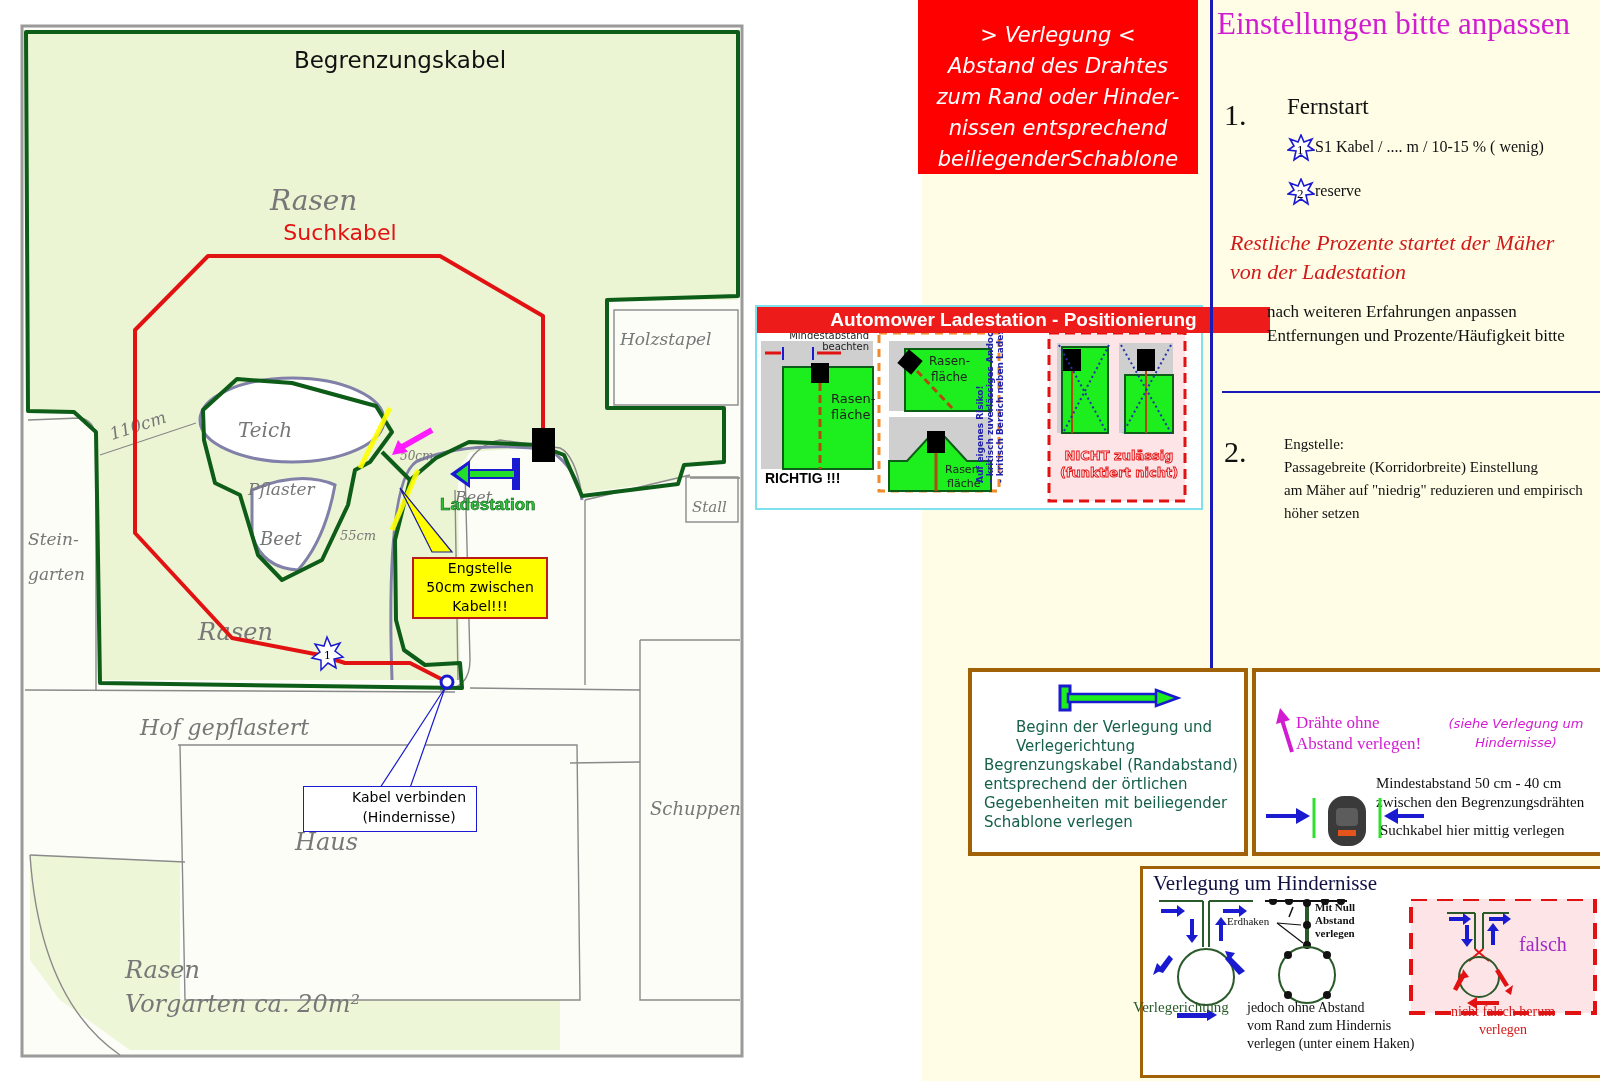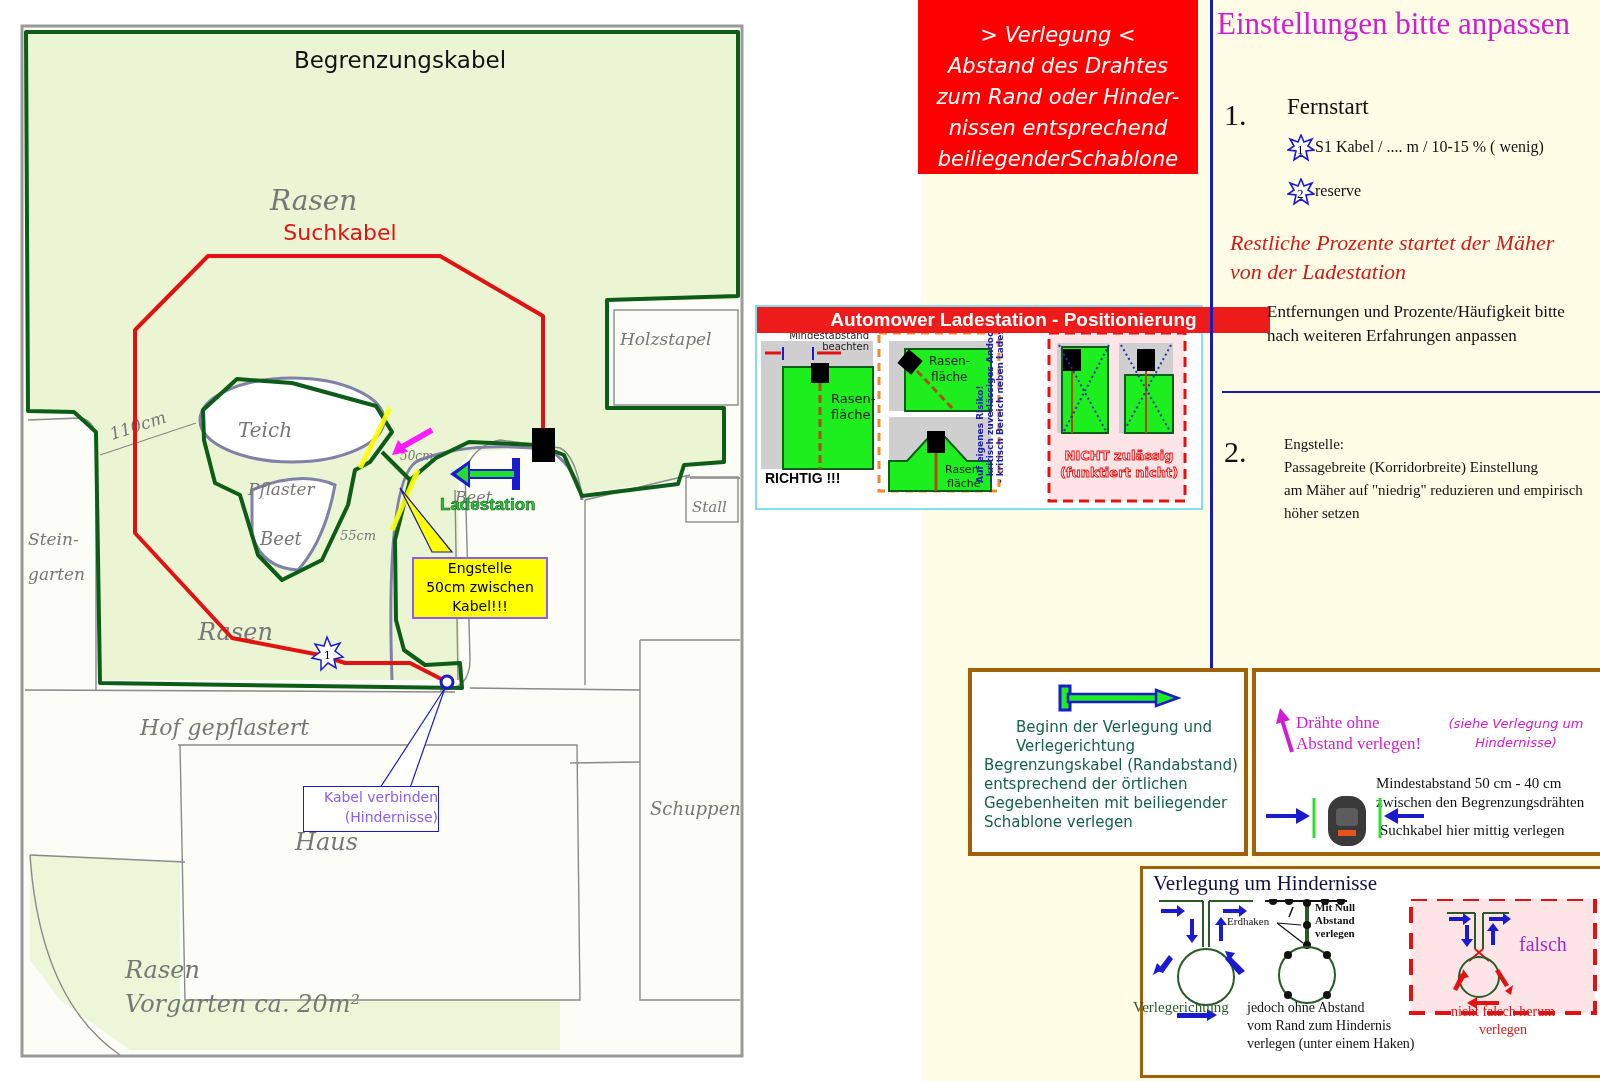--- a/index.html
+++ b/index.html
@@ -18,21 +18,21 @@
   .num { font-family:"Liberation Serif", serif; font-size:30px; color:#111; }
   .serif { font-family:"Liberation Serif", serif; color:#111; white-space:nowrap; }
   .red-it { font-family:"Liberation Serif", serif; font-style:italic; color:#d11a1a; font-size:22px; line-height:29px; }
   .star { display:inline-block; width:28px; height:28px; vertical-align:middle; }
   
   #pos-panel { left:755px; top:305px; width:448px; height:205px; background:#fff; border:2px solid #7fe0ee; box-sizing:border-box; }
   #pos-title { left:757px; top:307px; width:513px; height:26px; background:#ee1b1b; color:#fff; font-family:"Liberation Sans", sans-serif; font-weight:bold; font-size:19px; text-align:center; line-height:26px; }
   
   .cyanbox { border:4px solid #a16207; background:#fff; box-sizing:border-box; }
   .teal { color:#16604b; font-family:"DejaVu Sans", sans-serif; font-size:15px; line-height:19px; }
-  .callout { background:#ffff00; border:2px solid #8b5cf6; color:#000; font-family:"DejaVu Sans", sans-serif; font-size:14px; text-align:center; line-height:19px; }
+  .callout { background:#ffff00; border:2px solid #b91c1c; color:#000; font-family:"DejaVu Sans", sans-serif; font-size:14px; text-align:center; line-height:19px; }
 </style>
 </head>
 <body>
 
 <div id="cream" class="abs"></div>
 
 <svg id="sketch" class="abs" viewBox="0 0 760 1081" width="760" height="1081">
   <defs>
     <filter id="soft">
         <feGaussianBlur stdDeviation="0.4"></feGaussianBlur>
@@ -125,21 +125,21 @@
 
   <text x="400" y="68" text-anchor="middle" font-family="DejaVu Sans, sans-serif" font-size="23" fill="#111">Begrenzungskabel</text>
   <text x="340" y="240" text-anchor="middle" font-family="DejaVu Sans, sans-serif" font-size="22" fill="#e31212">Suchkabel</text>
 </svg>
 
 <div class="abs callout" style="left:412px;top:557px;width:132px;height:58px;">
   <div>Engstelle</div>
   <div>50cm zwischen</div>
   <div>Kabel!!!</div>
 </div>
-<div class="abs" style="left:303px;top:786px;width:134px;height:44px;background:#fff;border:1.5px solid #1a1ad0;color:#8b5cf6;font-family:'DejaVu Sans',sans-serif;font-size:14px;line-height:20px;text-align:right;">
+<div class="abs" style="left:303px;top:786px;width:134px;height:44px;background:#fff;border:1.5px solid #1a1ad0;color:#000000;font-family:'DejaVu Sans',sans-serif;font-size:14px;line-height:20px;text-align:center;padding-left:38px;">
   <div>Kabel verbinden</div>
   <div>(Hindernisse)</div>
 </div>
 
 <div id="verlegung-box" class="abs">
   <div>&gt; Verlegung &lt;</div>
   <div>Abstand des Drahtes</div>
   <div>zum Rand oder Hinder-</div>
   <div>nissen entsprechend</div>
   <div>beiliegenderSchablone</div>
@@ -221,22 +221,22 @@
   <svg class="star" viewBox="0 0 28 28">
       <polygon points="14,1 17,8 25,5 21,12 27,16 19,17 21,26 14,21 7,26 9,17 1,16 7,12 3,5 11,8" fill="#fff" stroke="#1a1ad0" stroke-width="1.6"></polygon>
       <text x="10" y="20" font-size="13" font-family="Liberation Serif, serif" fill="#000">2</text>
     </svg><span>reserve</span>
 </div>
 <div class="abs red-it" style="left:1230px;top:228px;">
   <div>Restliche Prozente  startet der Mäher</div>
   <div>von der Ladestation</div>
 </div>
 <div class="abs serif" style="left:1267px;top:300px;font-size:17px;line-height:24px;">
+  <div>nach weiteren Erfahrungen anpassen</div>
   <div>Entfernungen und Prozente/Häufigkeit bitte</div>
-  <div>nach weiteren Erfahrungen anpassen</div>
 </div>
 
 <div class="abs num" style="left:1224px;top:435px;">2.</div>
 <div class="abs serif" style="left:1284px;top:433px;font-size:15px;line-height:23px;">
   <div>Engstelle:</div>
   <div>Passagebreite (Korridorbreite) Einstellung</div>
   <div>am Mäher auf "niedrig" reduzieren und empirisch</div>
   <div>höher setzen</div>
 </div>
 

